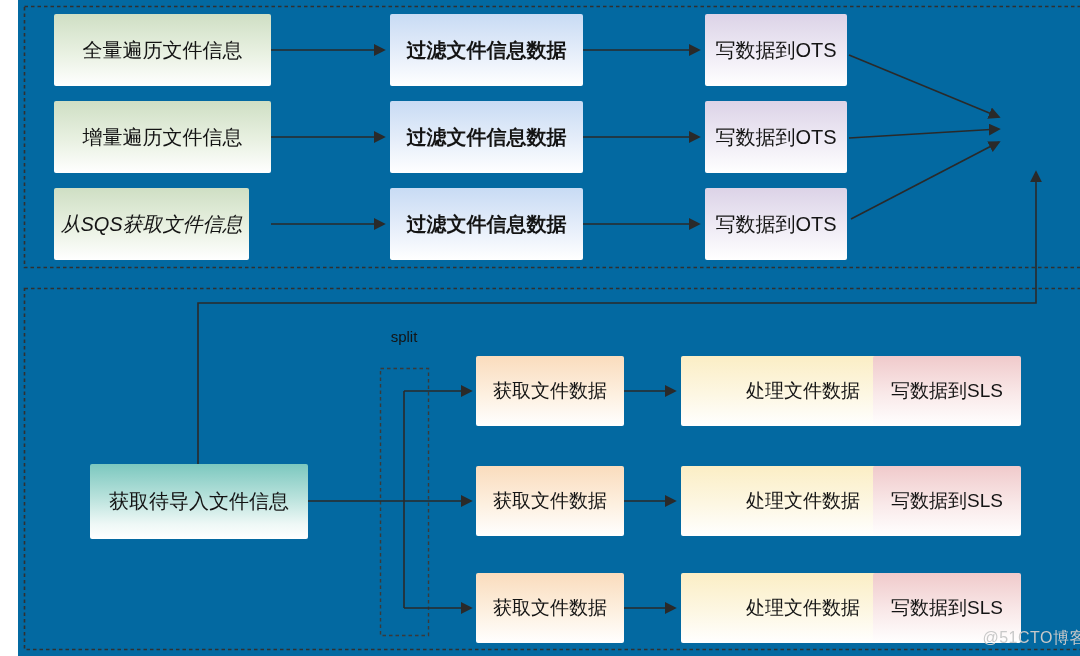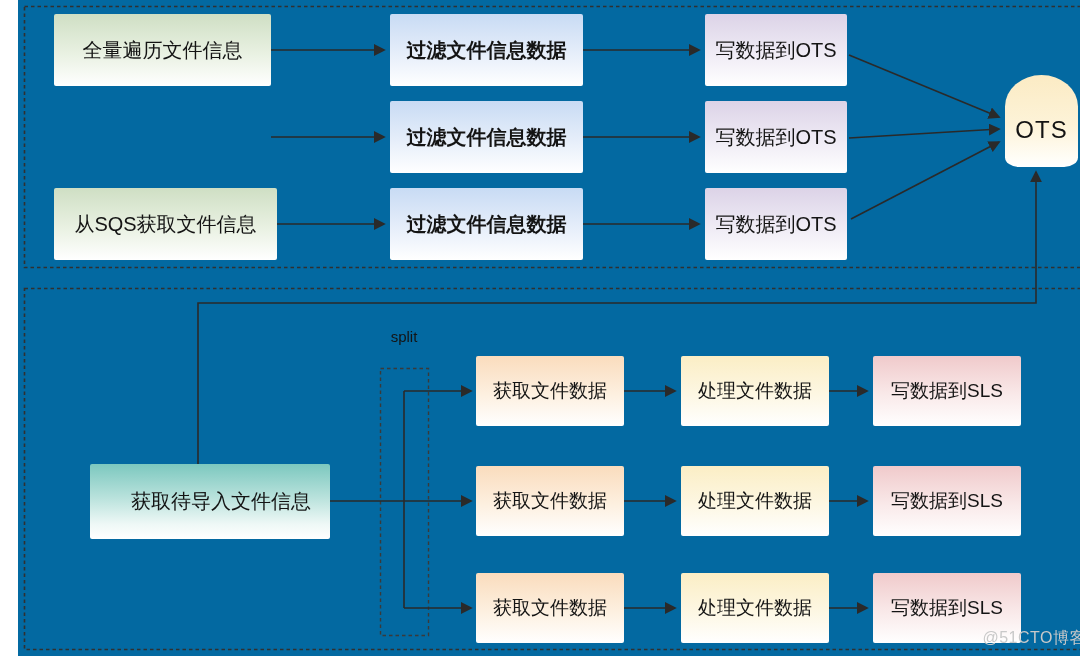--- a/index.html
+++ b/index.html
@@ -18,23 +18,23 @@
     font-size:20px;
     font-weight:500;
     text-align:center;
     white-space:nowrap;
     border-radius:2px;
   }
   .green  {background:linear-gradient(180deg,#cfdfc4 0%,#e9f1e2 55%,#ffffff 100%);}
   .blue   {background:linear-gradient(180deg,#c8dbf4 0%,#e6eefa 55%,#ffffff 100%);font-weight:bold;}
   .purple {background:linear-gradient(180deg,#dcd3e7 0%,#efebf5 55%,#ffffff 100%);text-align:right;}
   .orange {background:linear-gradient(180deg,#fadcbd 0%,#fdf0e0 55%,#ffffff 100%);font-family:Liberation Serif, serif;}
-  .yellow {background:linear-gradient(180deg,#fbeec5 0%,#fdf7e3 55%,#ffffff 100%);}
+  .yellow {background:linear-gradient(180deg,#fbeec5 0%,#fdf7e3 55%,#ffffff 100%);padding-left:48px;}
   .pink   {background:linear-gradient(180deg,#f0cacb 0%,#f9e9e9 55%,#ffffff 100%);}
-  .teal   {background:linear-gradient(180deg,#7cc8bf 0%,#b9e2dc 45%,#eef8f6 80%,#ffffff 100%);padding-left:22px;}
+  .teal   {background:linear-gradient(180deg,#7cc8bf 0%,#b9e2dc 45%,#eef8f6 80%,#ffffff 100%);}
   .cylinder{
     position:absolute;
     left:987px;top:75px;width:73px;height:92px;
     background:linear-gradient(180deg,#fbebc4 0%,#fdf3d8 55%,#fffdf6 90%,#ffffff 100%);
     border-radius:37px 37px 14px 14px / 32px 32px 10px 10px;
     display:flex;align-items:center;justify-content:center;
   }
   .cylinder .db-label{
     font-size:24px;color:#141414;font-weight:500;letter-spacing:1px;
     margin-top:18px;
@@ -87,33 +87,31 @@
 
     <line x1="606" y1="391" x2="657" y2="391" stroke="#2a2a2a" stroke-width="1.6" marker-end="url(#ah)"></line>
     <line x1="606" y1="501" x2="657" y2="501" stroke="#2a2a2a" stroke-width="1.6" marker-end="url(#ah)"></line>
     <line x1="606" y1="608" x2="657" y2="608" stroke="#2a2a2a" stroke-width="1.6" marker-end="url(#ah)"></line>
     <line x1="811" y1="391" x2="849" y2="391" stroke="#2a2a2a" stroke-width="1.6" marker-end="url(#ah)"></line>
     <line x1="811" y1="501" x2="849" y2="501" stroke="#2a2a2a" stroke-width="1.6" marker-end="url(#ah)"></line>
     <line x1="811" y1="608" x2="849" y2="608" stroke="#2a2a2a" stroke-width="1.6" marker-end="url(#ah)"></line>
   </svg>
 
   <div class="node green" style="left:36px;top:14px;width:217px;height:72px;">全量遍历文件信息</div>
-  <div class="node green" style="left:36px;top:188px;width:223px;height:72px;">从SQS获取文件信息</div>
+  <div class="node green" style="left:36px;top:101px;width:217px;height:72px;">增量遍历文件信息</div>
+  <div class="node green" style="left:36px;top:188px;width:195px;height:72px;font-style:italic;">从SQS获取文件信息</div>
 
   <div class="node blue" style="left:372px;top:14px;width:193px;height:72px;">过滤文件信息数据</div>
   <div class="node blue" style="left:372px;top:101px;width:193px;height:72px;">过滤文件信息数据</div>
   <div class="node blue" style="left:372px;top:188px;width:193px;height:72px;">过滤文件信息数据</div>
 
   <div class="node purple" style="left:687px;top:14px;width:142px;height:72px;">写数据到OTS</div>
   <div class="node purple" style="left:687px;top:101px;width:142px;height:72px;">写数据到OTS</div>
   <div class="node purple" style="left:687px;top:188px;width:142px;height:72px;">写数据到OTS</div>
 
-  <div class="cylinder">
-    <span class="db-label">OTS</span>
-  </div>
 
   <div class="node teal" style="left:72px;top:464px;width:218px;height:75px;">获取待导入文件信息</div>
 
   <div class="split-label">split</div>
 
   <div class="node orange" style="left:458px;top:356px;width:148px;height:70px;font-size:19px;">获取文件数据</div>
   <div class="node orange" style="left:458px;top:466px;width:148px;height:70px;font-size:19px;">获取文件数据</div>
   <div class="node orange" style="left:458px;top:573px;width:148px;height:70px;font-size:19px;">获取文件数据</div>
 
   <div class="node yellow" style="left:663px;top:356px;width:148px;height:70px;font-size:19px;">处理文件数据</div>

